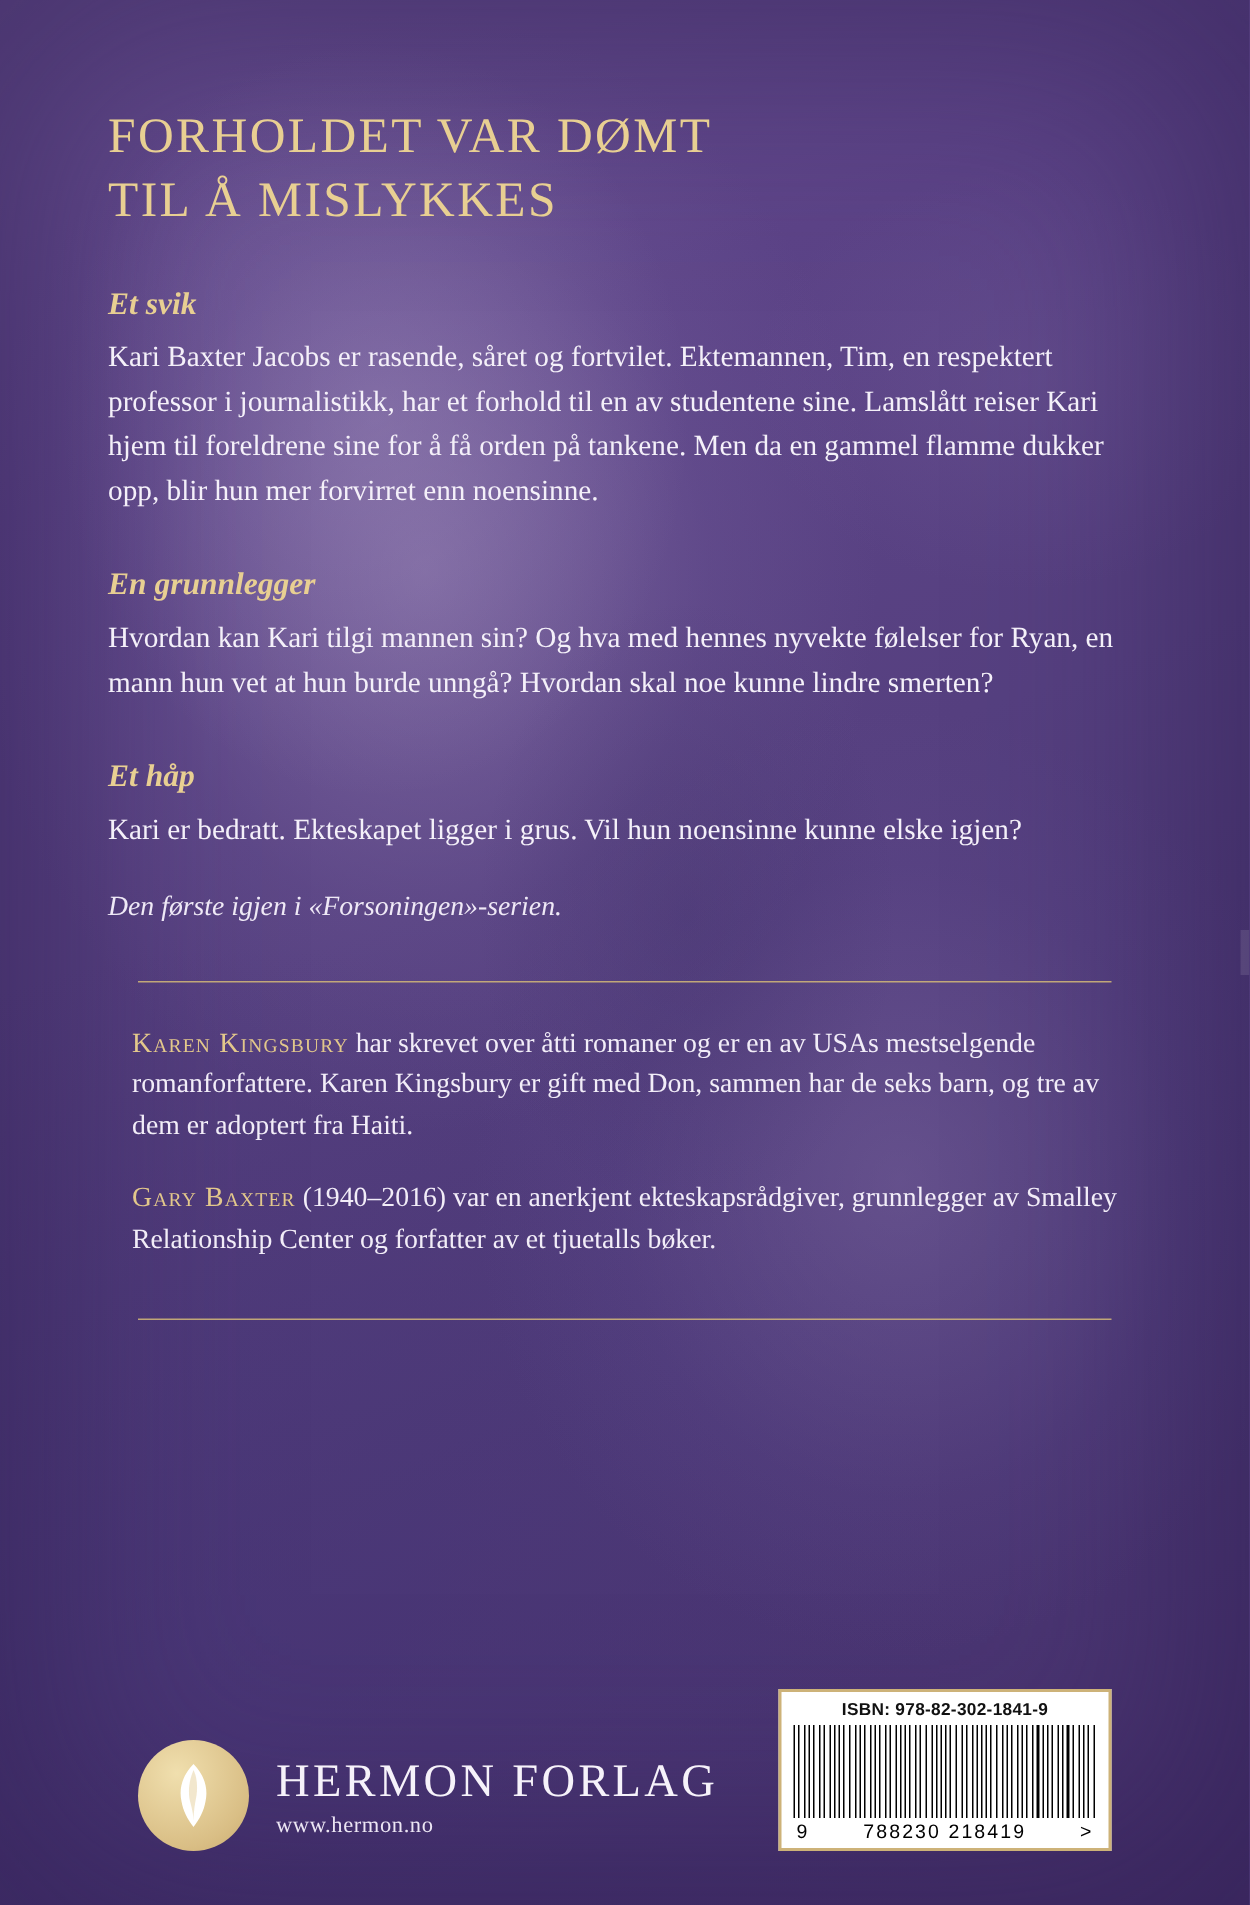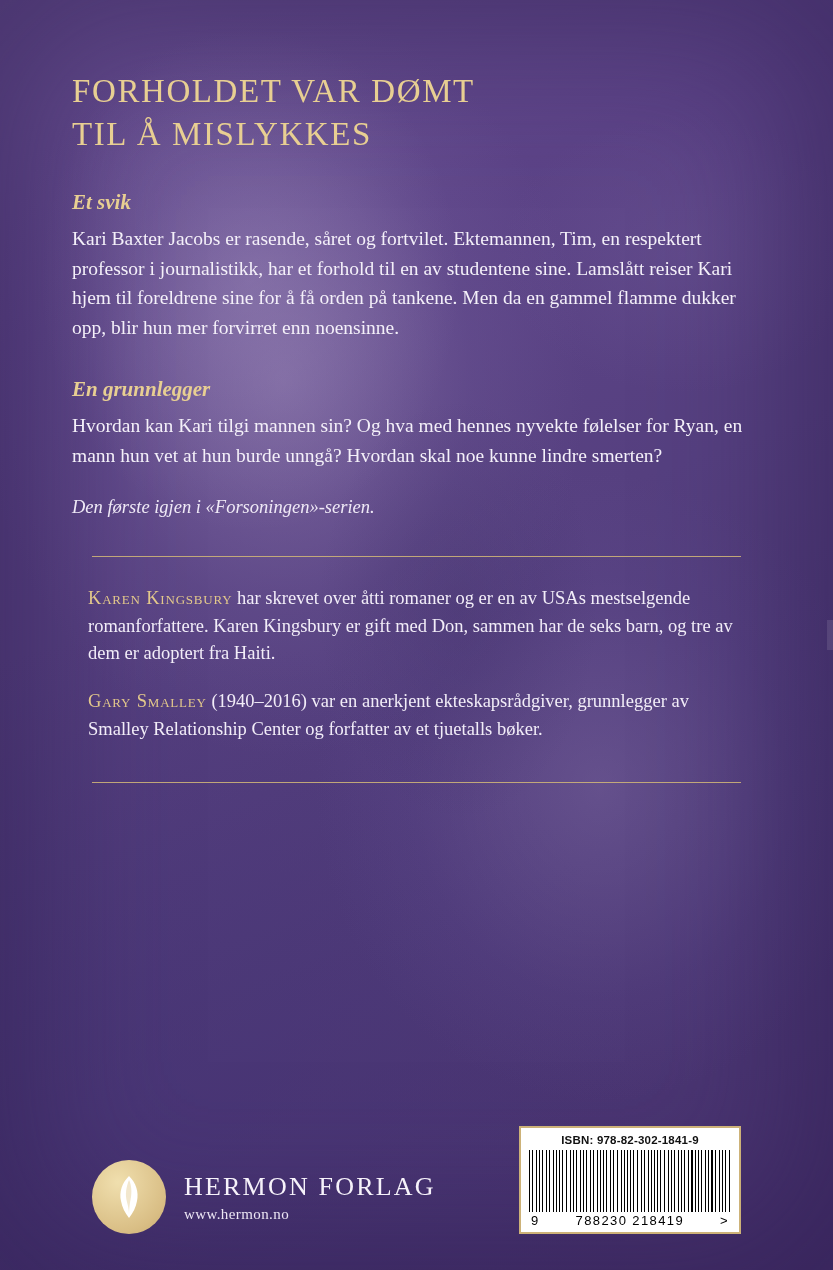--- a/index.html
+++ b/index.html
@@ -143,21 +143,21 @@
     justify-content: center;
   }
   .logo-mark {
     display: block;
   }
   .pub-text {
     text-align: left;
     color: #f6f2fa;
   }
   .pub-name {
-    font-size: 26px;
+    font-size: 31px;
     letter-spacing: 2.2px;
   }
   .pub-url {
     font-size: 15px;
     margin-top: 4px;
     letter-spacing: 0.4px;
     color: #ece6f4;
   }
 
   .isbn-block {
@@ -228,32 +228,38 @@
       </div>
     </div>
 
     <div class="section">
       <div class="sec-title">En grunnlegger</div>
       <div class="sec-body">
         <p>Hvordan kan Kari tilgi mannen sin? Og hva med hennes nyvekte følelser for Ryan, en mann hun vet at hun burde unngå? Hvordan skal noe kunne lindre smerten?</p>
       </div>
     </div>
 
+    <div class="section">
+      <div class="sec-title">Et håp</div>
+      <div class="sec-body">
+        <p>Kari er bedratt. Ekteskapet ligger i grus. Vil hun noensinne kunne elske igjen?</p>
+      </div>
+    </div>
 
 
     <div class="series-note">Den første igjen i «Forsoningen»-serien.</div>
 
     <div class="rule"></div>
 
     <div class="bios">
       <div class="bio">
         <p><span class="name sc">Karen Kingsbury</span><span> har skrevet over åtti romaner og er en av USAs mestselgende romanforfattere. Karen Kingsbury er gift med Don, sammen har de seks barn, og tre av dem er adoptert fra Haiti.</span></p>
       </div>
       <div class="bio">
-        <p><span class="name sc">Gary Smalley</span><span> (1940–2016) var en anerkjent ekteskapsrådgiver, grunnlegger av Smalley Relationship Center og forfatter av et tjuetalls bøker.</span></p>
+        <p><span class="name sc">Gary Baxter</span><span> (1940–2016) var en anerkjent ekteskapsrådgiver, grunnlegger av Smalley Relationship Center og forfatter av et tjuetalls bøker.</span></p>
       </div>
     </div>
 
     <div class="rule"></div>
   </div>
 
   <div class="footer">
     <div class="publisher">
       <div class="logo-circle">
         <svg class="logo-mark" width="40" height="46" viewBox="0 0 40 46">

